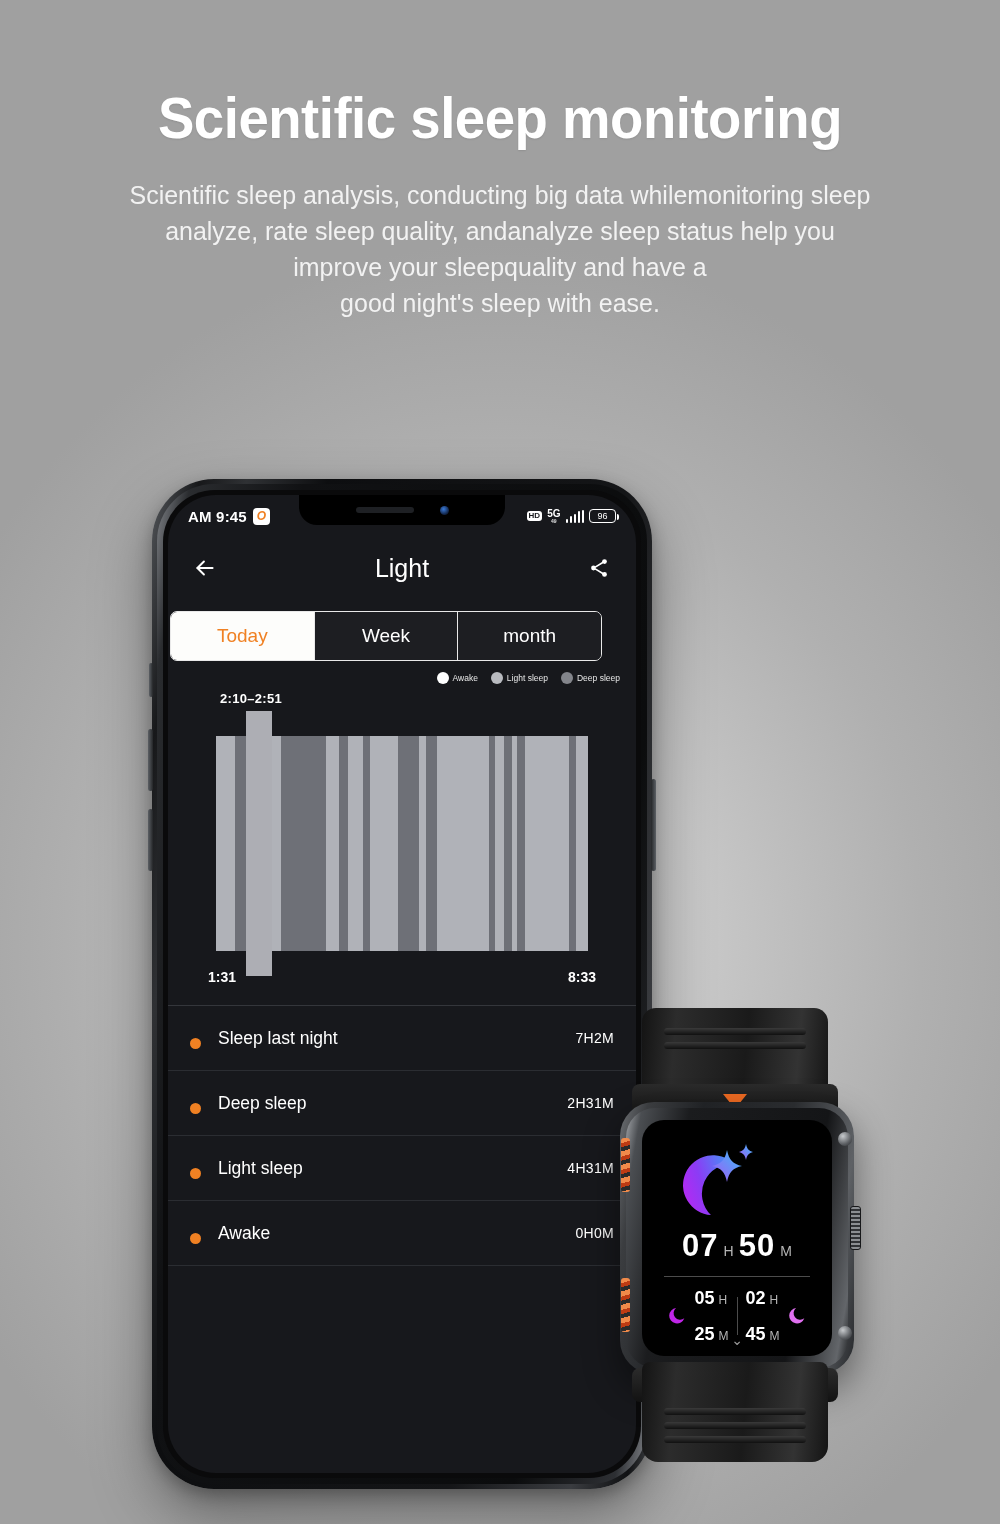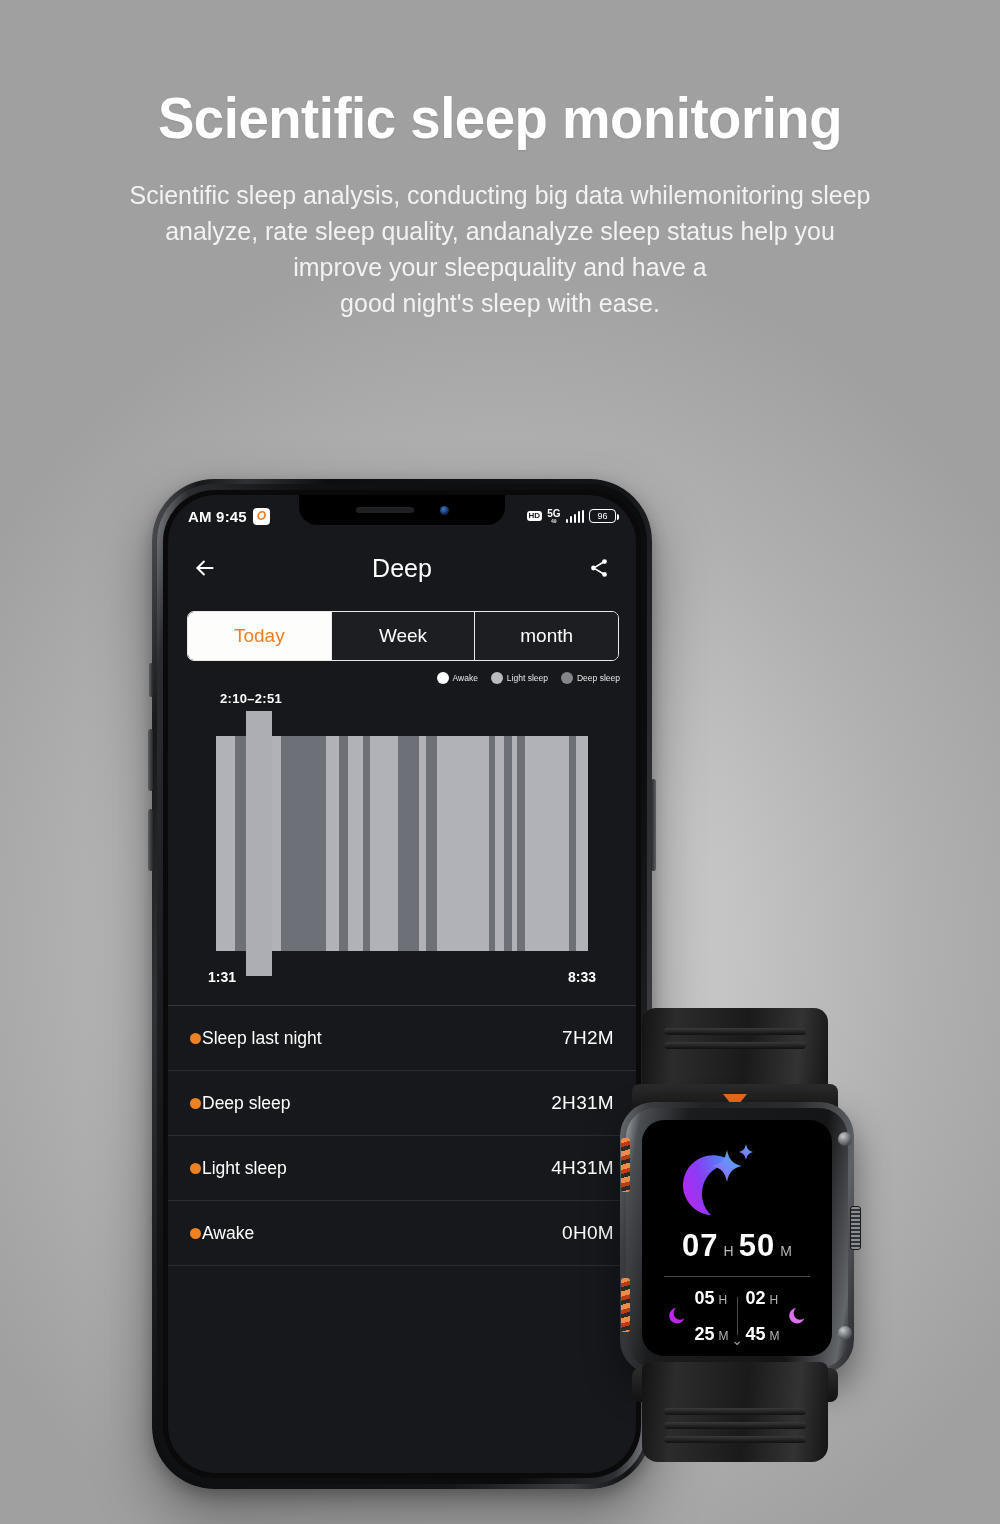--- a/index.html
+++ b/index.html
@@ -118,21 +118,21 @@
   .appbar {
     position:absolute; left:0; top:42px; width:468px; height:62px;
     display:flex; align-items:center; justify-content:space-between;
     padding:0 22px; color:#fff;
   }
   .appbar .title { font-size:25px; position:absolute; left:0; width:468px; text-align:center; }
   .icon-btn { width:30px; height:30px; display:flex; align-items:center; justify-content:center; z-index:2; }
 
   
   .tabs {
-    position:absolute; left:19px; top:116px; width:432px; height:50px;
+    position:absolute; left:2px; top:116px; width:432px; height:50px;
     border:1.6px solid #e9e9e9; border-radius:7px; display:flex; overflow:hidden;
   }
   .tab {
     flex:1; display:flex; align-items:center; justify-content:center;
     font-size:19px; color:#fff; background:#1d1e22;
     border-right:1.6px solid #e9e9e9;
   }
   .tab:last-child { border-right:none; }
   .tab.active { background:#fdfdfb; color:#f08123; }
 
@@ -160,23 +160,23 @@
     color:#fff; font-size:14px; font-weight:bold;
   }
   .divider { position:absolute; left:0; top:510px; width:468px; height:1px; background:#34363b; }
 
   
   .stats { position:absolute; left:0; top:511px; width:468px; }
   .row {
     height:65px; display:flex; align-items:center; justify-content:space-between;
     padding:0 22px; border-bottom:1px solid #2b2d32; color:#fff;
   }
-  .row .lbl { display:flex; align-items:center; gap:1px; font-size:17.5px; }
+  .row .lbl { display:flex; align-items:flex-end; gap:17px; font-size:17.5px; }
   .row .bullet { width:11px; height:11px; border-radius:50%; background:#f08123; display:block; }
-  .row .val { font-size:19px; letter-spacing:.3px; }
+  .row .val { font-size:14px; letter-spacing:.3px; }
 
   
   .watch { position:absolute; left:592px; top:1010px; width:290px; height:430px; }
   .band {
     position:absolute; left:50px; width:186px;
     background:linear-gradient(95deg,#131313 0%,#2c2c2c 18%,#1a1a1a 55%,#333 82%,#141414 100%);
   }
   .band-top { top:-2px; height:112px; border-radius:14px 14px 8px 8px; }
   .band-bot { top:352px; height:100px; border-radius:8px 8px 16px 16px; }
   .band-ridge {
@@ -293,21 +293,21 @@
       </div>
     </div>
 
     <div class="appbar">
       <div class="icon-btn">
         <svg width="26" height="26" viewBox="0 0 24 24" fill="none" stroke="#fff" stroke-width="1.8" stroke-linecap="round" stroke-linejoin="round">
           <path d="M19 12H5"></path>
             <path d="M11 18l-6-6 6-6"></path>
         </svg>
       </div>
-      <div class="title">Deep</div>
+      <div class="title">Light</div>
       <div class="icon-btn">
         <svg width="22" height="22" viewBox="0 0 24 24" fill="none" stroke="#fff" stroke-width="1.8" stroke-linecap="round" stroke-linejoin="round">
           <circle cx="18" cy="5" r="2.6" fill="#fff" stroke="none"></circle>
           <circle cx="6" cy="12" r="2.6" fill="#fff" stroke="none"></circle>
           <circle cx="18" cy="19" r="2.6" fill="#fff" stroke="none"></circle>
           <line x1="8.3" y1="10.8" x2="15.7" y2="6.2"></line>
           <line x1="8.3" y1="13.2" x2="15.7" y2="17.8"></line>
         </svg>
       </div>
     </div>

